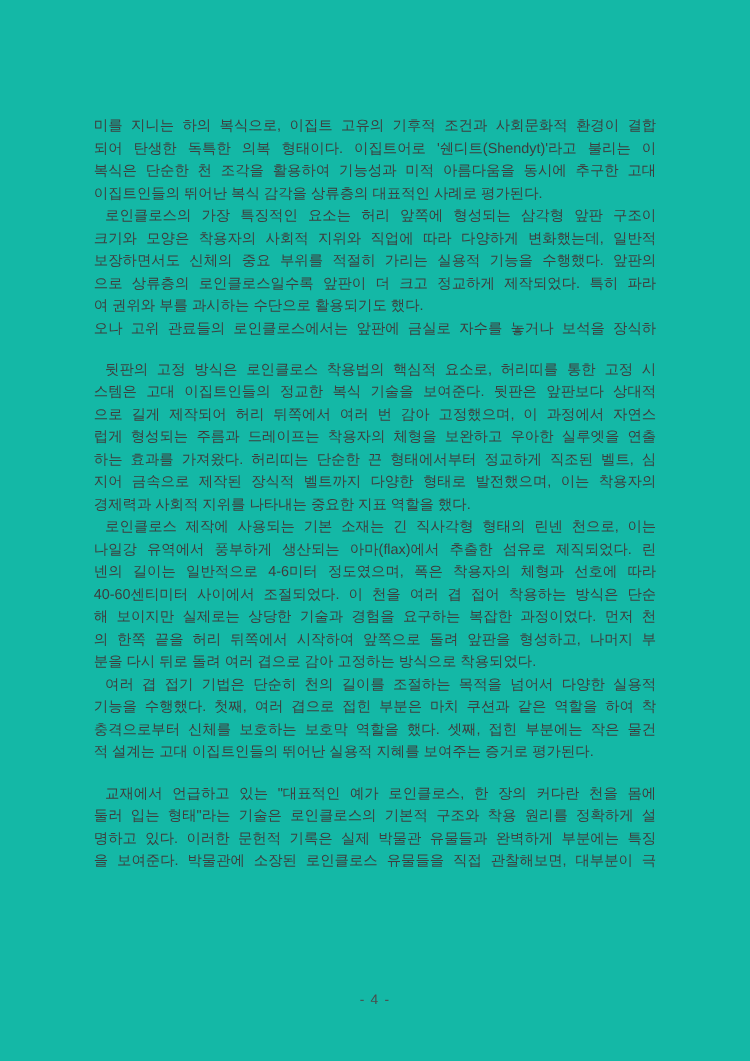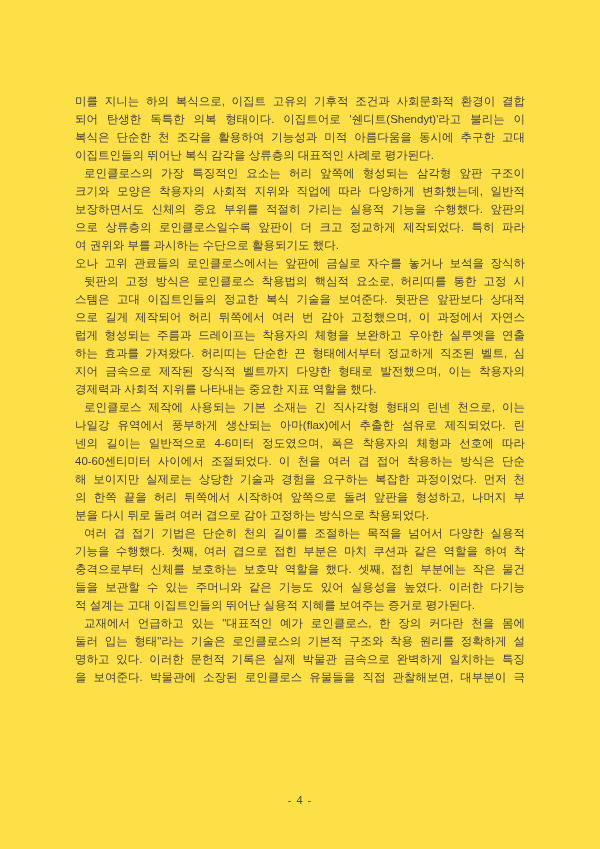--- a/index.html
+++ b/index.html
@@ -4,39 +4,40 @@
 <style>
   html, body {
     margin: 0;
     padding: 0;
     background: #ffffff;
   }
   .page {
     position: relative;
     width: 600px;
     height: 849px;
-    background: #fde047;
+    background: #14b8a6;
     overflow: hidden;
     font-family: "Liberation Sans", "DejaVu Sans", sans-serif;
     color: #3e3e3e;
   }
   .text-block {
     position: absolute;
     left: 75px;
     top: 92px;
     width: 450px;
     font-size: 11.5px;
     line-height: 18px;
     color: #3e3e3e;
   }
   .para {
     margin: 0;
     padding: 0;
   }
   .para.space-before {
+    margin-top: 15px;
   }
   .line {
     height: 18px;
     overflow: hidden;
     text-align: justify;
     text-align-last: justify;
     -moz-text-align-last: justify;
     word-break: keep-all;
   }
   .line.last {
@@ -91,24 +92,23 @@
         <div class="line">넨의 길이는 일반적으로 4-6미터 정도였으며, 폭은 착용자의 체형과 선호에 따라</div>
         <div class="line">40-60센티미터 사이에서 조절되었다. 이 천을 여러 겹 접어 착용하는 방식은 단순</div>
         <div class="line">해 보이지만 실제로는 상당한 기술과 경험을 요구하는 복잡한 과정이었다. 먼저 천</div>
         <div class="line">의 한쪽 끝을 허리 뒤쪽에서 시작하여 앞쪽으로 돌려 앞판을 형성하고, 나머지 부</div>
         <div class="line last">분을 다시 뒤로 돌려 여러 겹으로 감아 고정하는 방식으로 착용되었다.</div>
       </div>
       <div class="para indent">
         <div class="line">여러 겹 접기 기법은 단순히 천의 길이를 조절하는 목적을 넘어서 다양한 실용적</div>
         <div class="line">기능을 수행했다. 첫째, 여러 겹으로 접힌 부분은 마치 쿠션과 같은 역할을 하여 착</div>
         <div class="line">충격으로부터 신체를 보호하는 보호막 역할을 했다. 셋째, 접힌 부분에는 작은 물건</div>
-        <div class="line">들을 보관할 수 있는 주머니와 같은 기능도 있어 실용성을 높였다. 이러한 다기능</div>
         <div class="line last">적 설계는 고대 이집트인들의 뛰어난 실용적 지혜를 보여주는 증거로 평가된다.</div>
       </div>
       <div class="para space-before indent">
         <div class="line">교재에서 언급하고 있는 "대표적인 예가 로인클로스, 한 장의 커다란 천을 몸에</div>
         <div class="line">둘러 입는 형태"라는 기술은 로인클로스의 기본적 구조와 착용 원리를 정확하게 설</div>
-        <div class="line">명하고 있다. 이러한 문헌적 기록은 실제 박물관 금속으로 완벽하게 일치하는 특징</div>
+        <div class="line">명하고 있다. 이러한 문헌적 기록은 실제 박물관 유물들과 완벽하게 부분에는 특징</div>
         <div class="line">을 보여준다. 박물관에 소장된 로인클로스 유물들을 직접 관찰해보면, 대부분이 극</div>
       </div>
     </div>
   <div class="footer">- 4 -</div>
 </div>
 
 </body></html>

